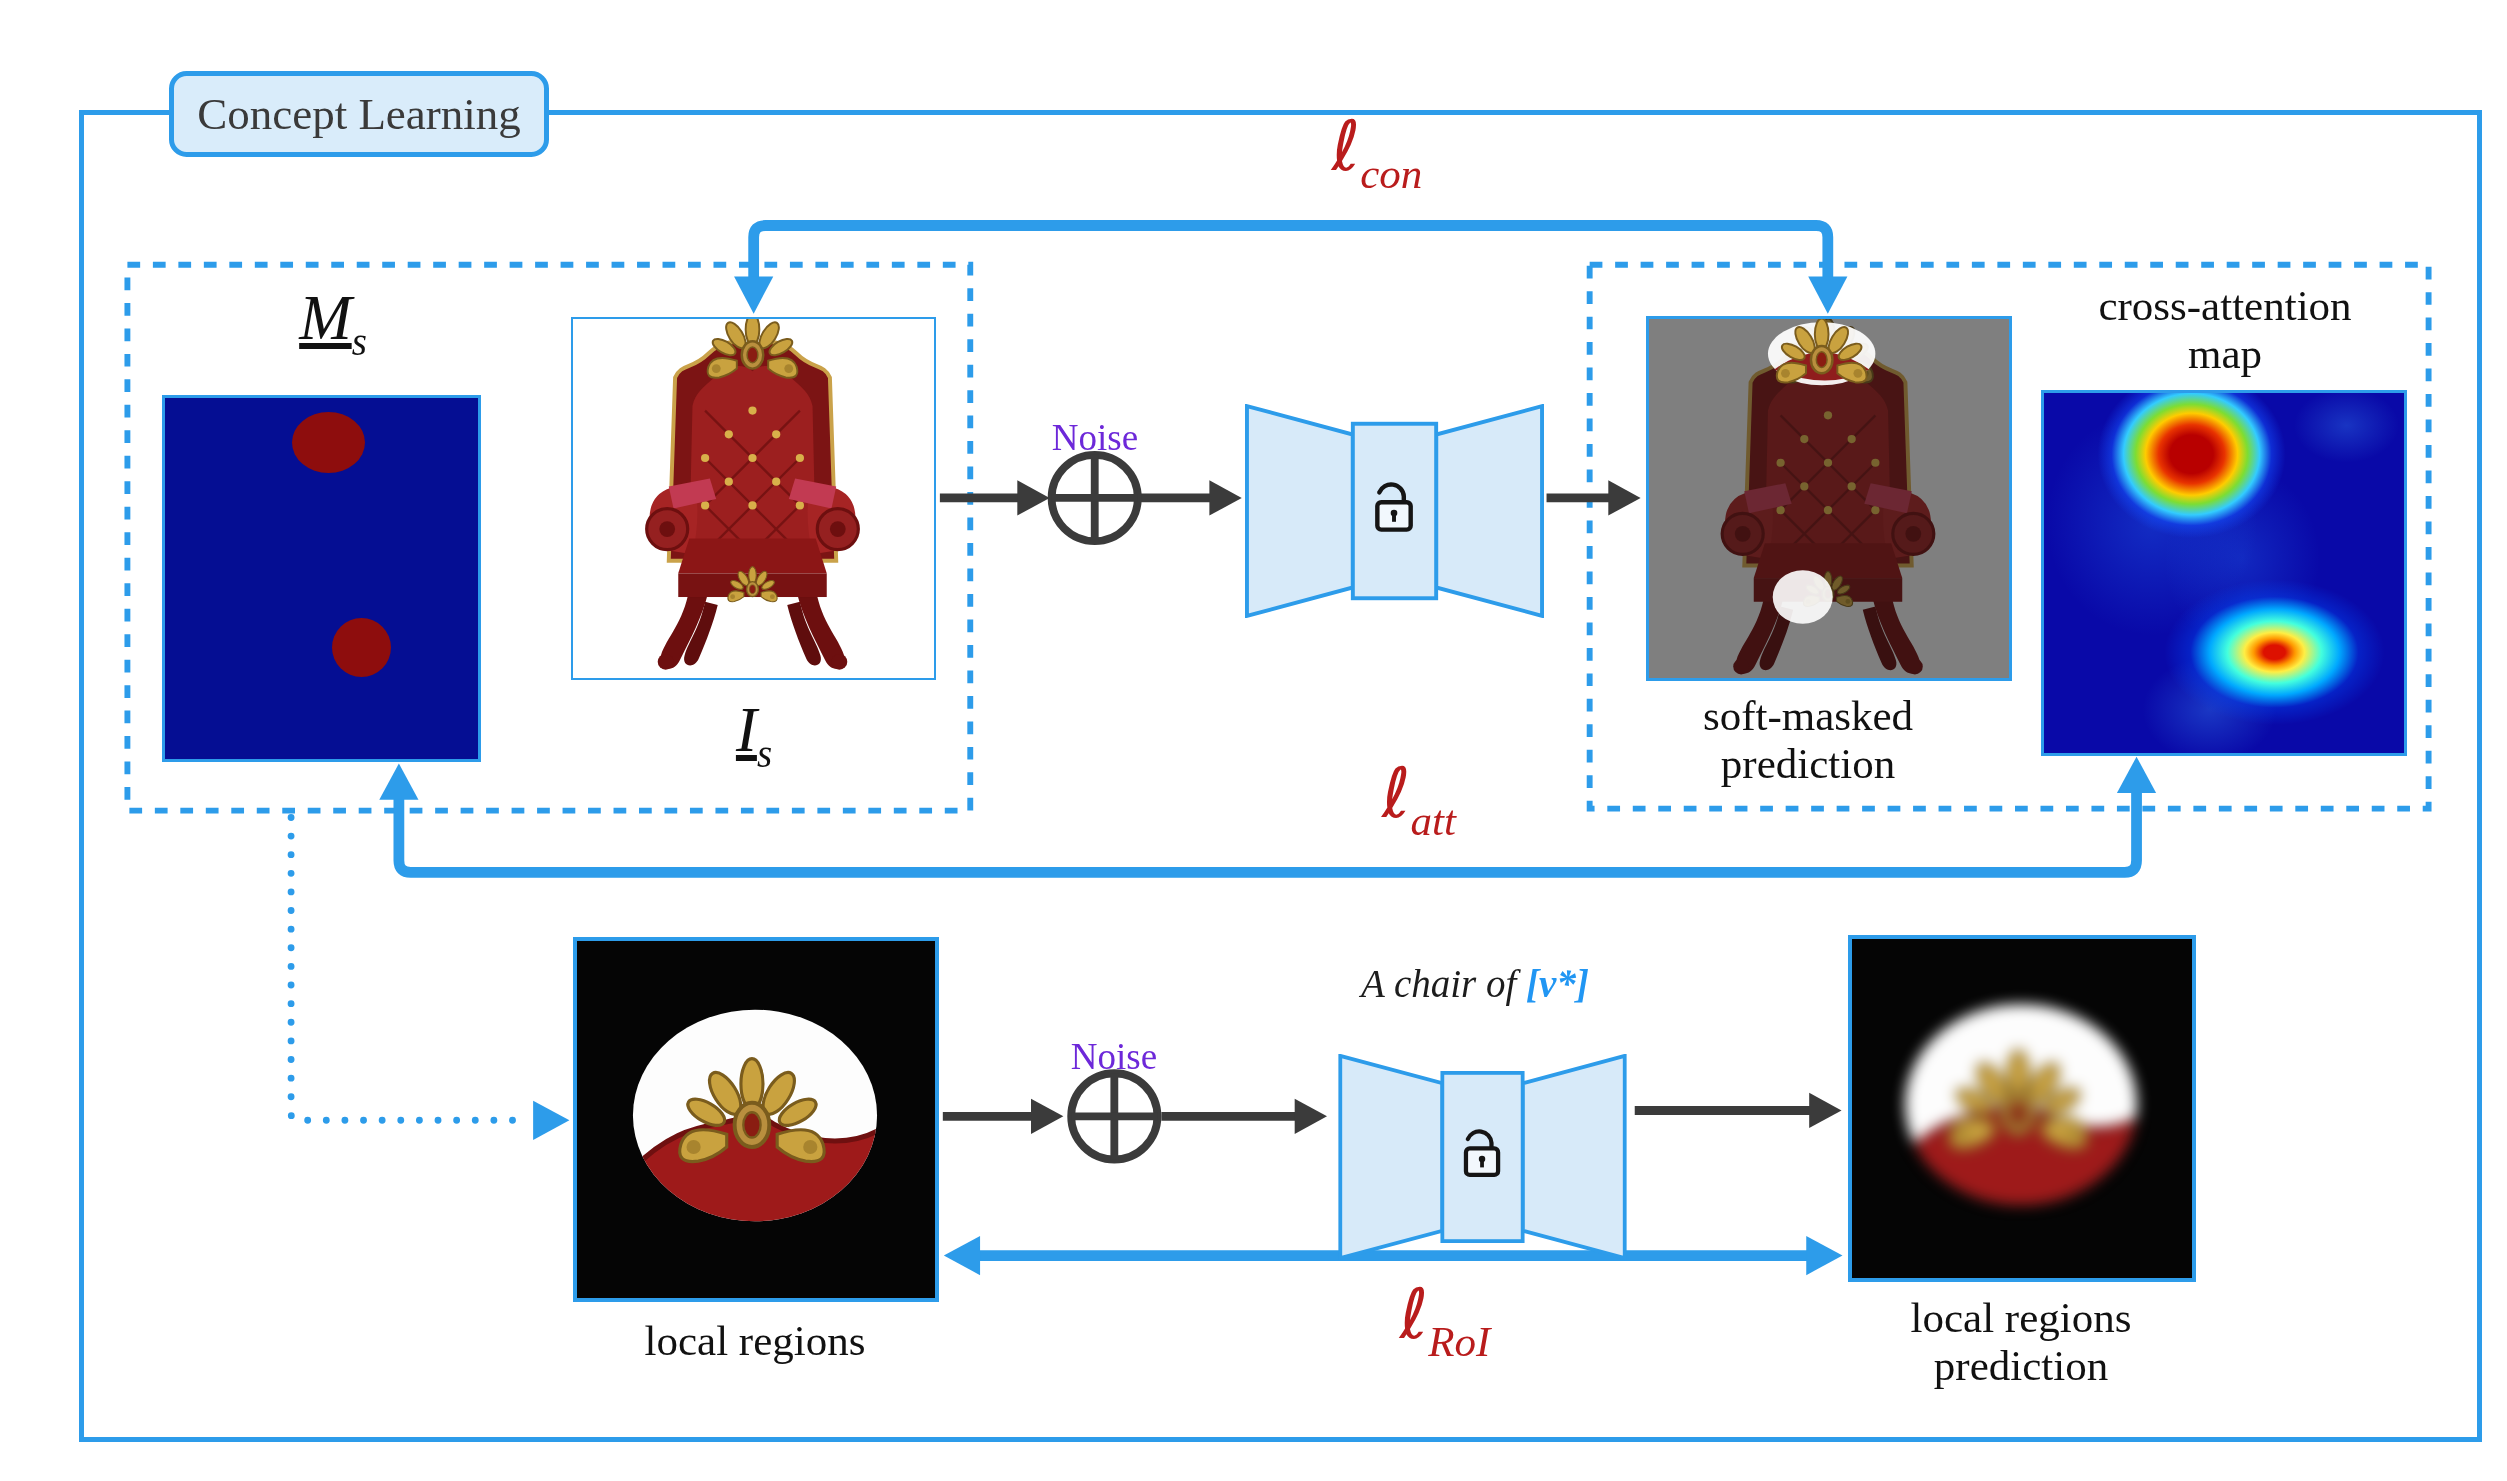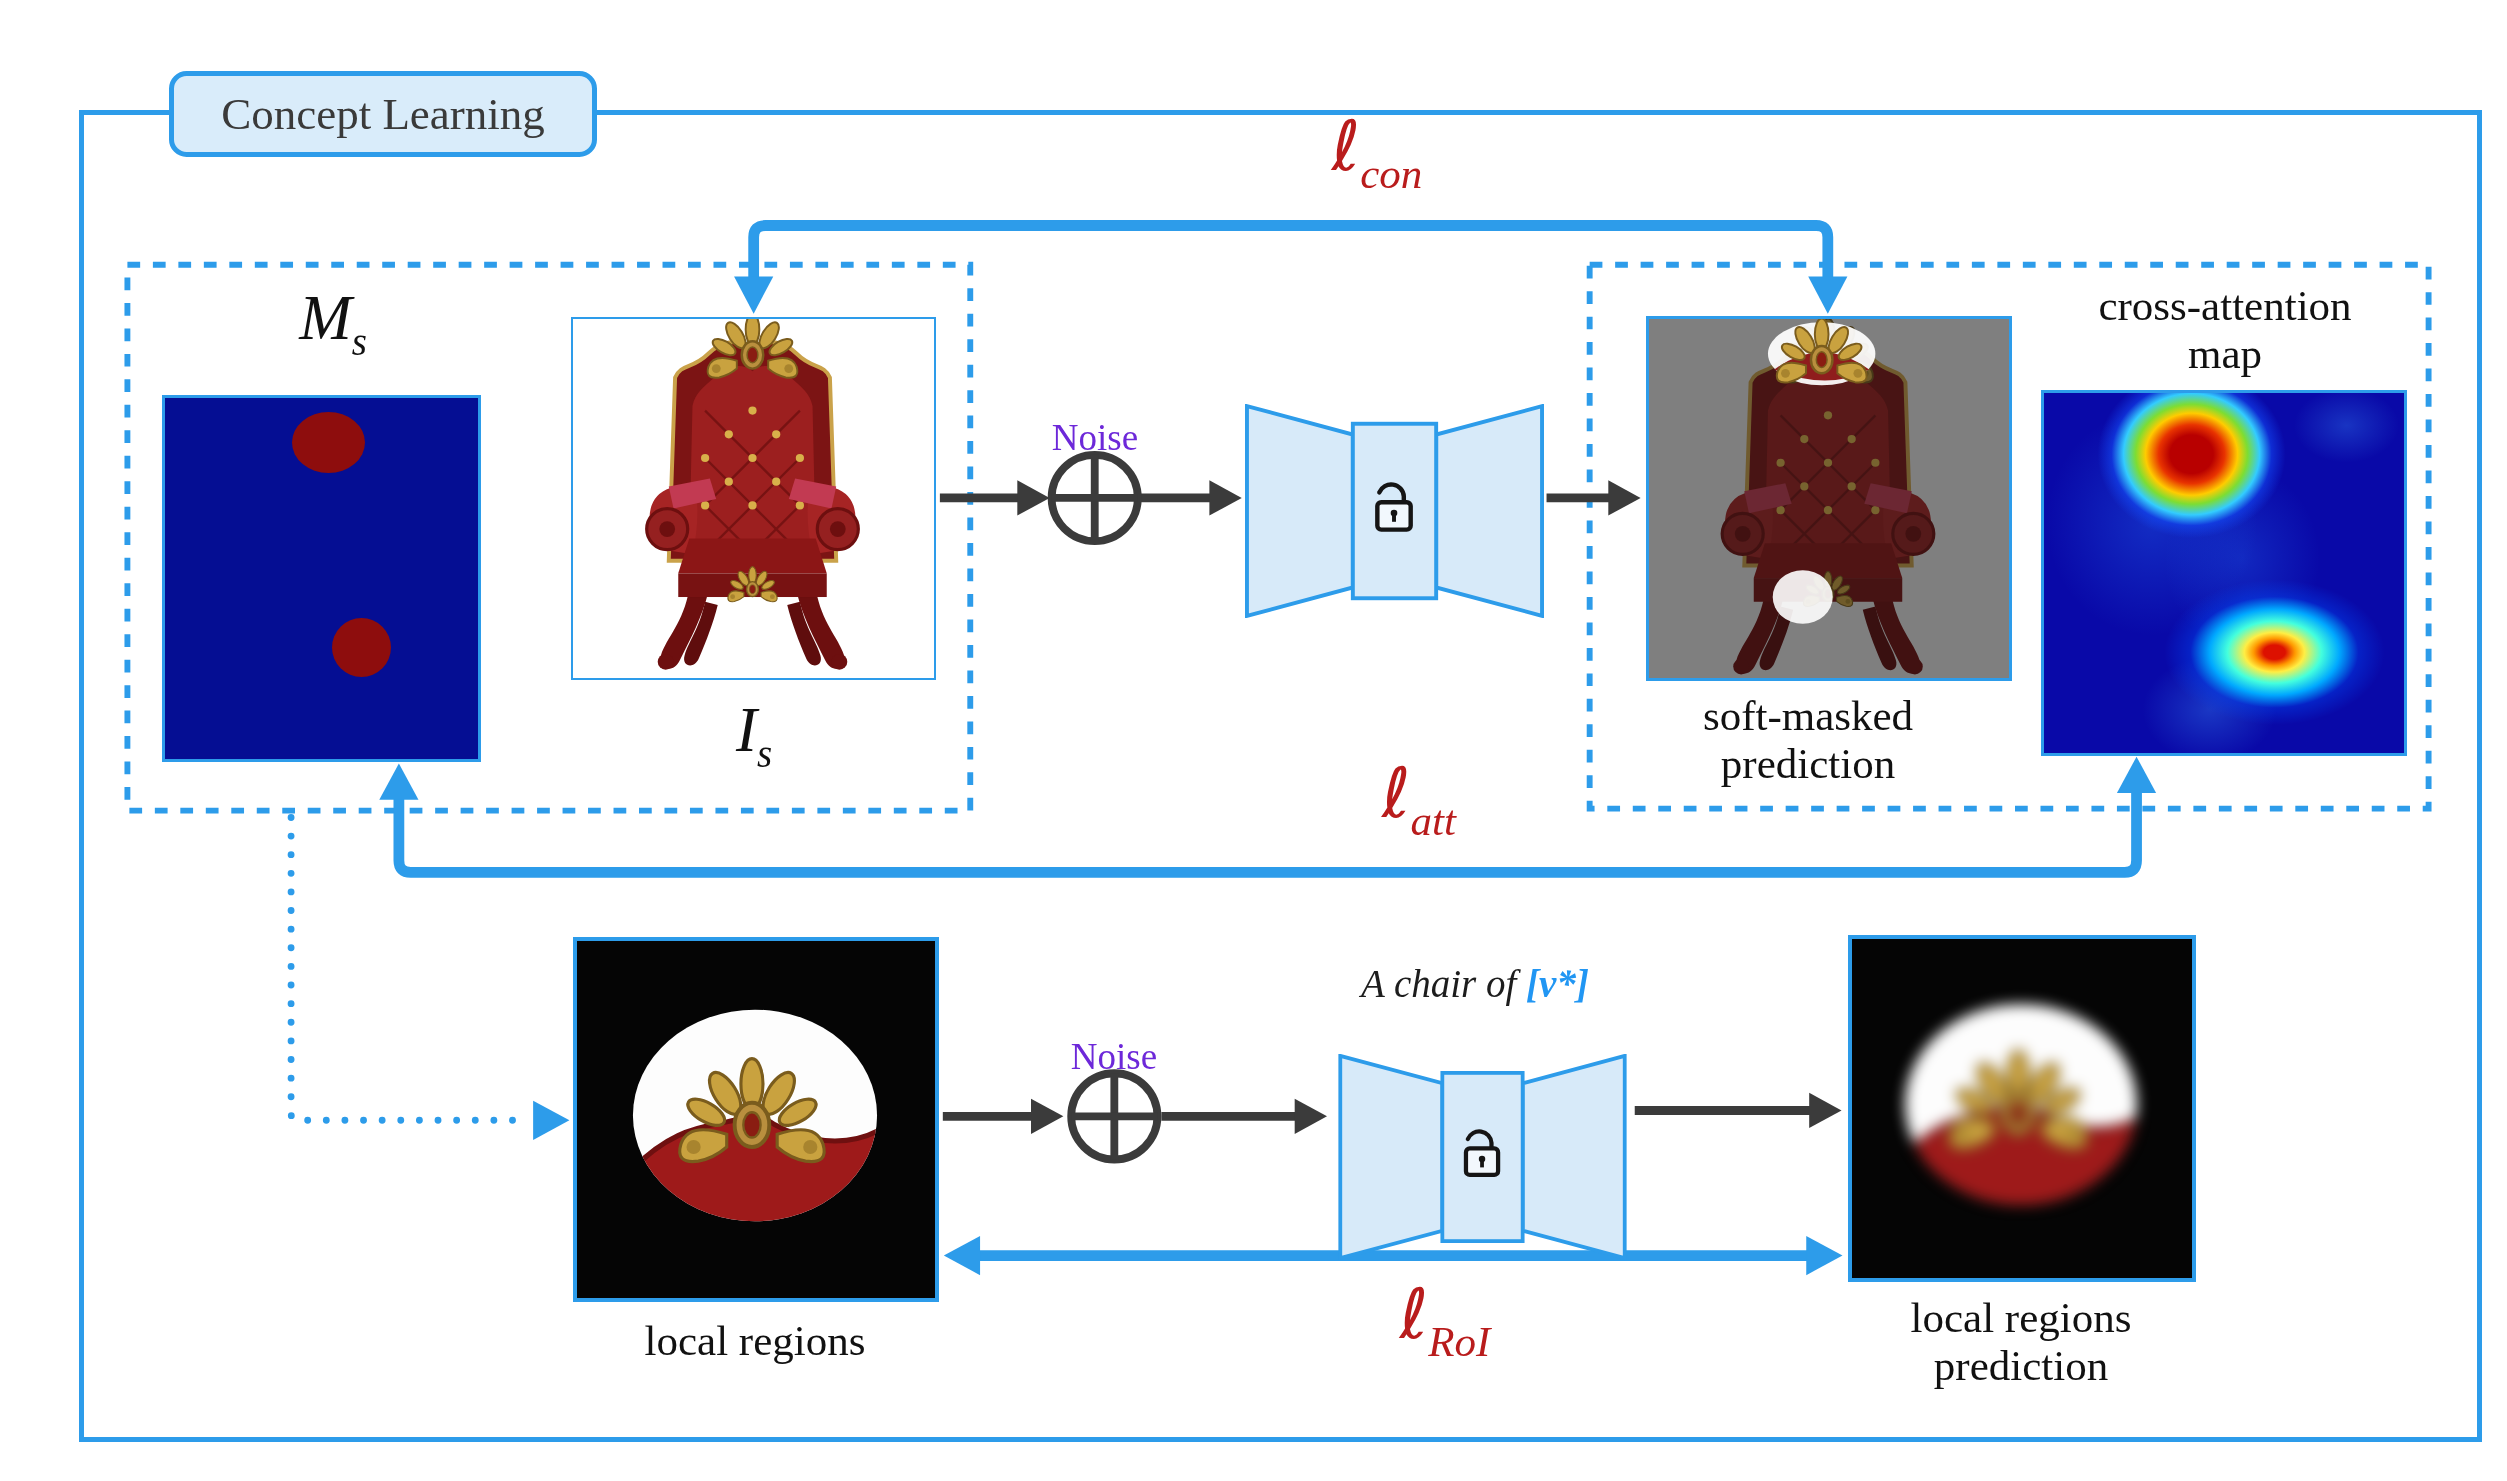--- a/index.html
+++ b/index.html
@@ -3,21 +3,21 @@
 <meta charset="utf-8">
 <style>
   html,body{margin:0;padding:0;background:#ffffff;}
   .canvas{position:relative;width:2507px;height:1482px;background:#ffffff;overflow:hidden;
           font-family:"Liberation Serif", serif;color:#2b2b2b;}
   .abs{position:absolute;}
   svg.overlay{position:absolute;left:0;top:0;width:2507px;height:1482px;pointer-events:none;}
 
   
   .outer-frame{left:79px;top:110px;width:2403px;height:1332px;border:5.9px solid #2D9CEA;box-sizing:border-box;}
-  .badge{left:169px;top:71px;width:428px;height:86px;border:5.9px solid #2D9CEA;border-radius:17.6px;
+  .badge{left:169px;top:71px;width:380px;height:86px;border:5.9px solid #2D9CEA;border-radius:17.6px;
          background:#D9ECFA;box-sizing:border-box;display:flex;align-items:center;justify-content:center;
          font-size:45px;color:#3a3a3a;}
 
   
   .imgbox{box-sizing:border-box;border:3.9px solid #2D9CEA;overflow:hidden;}
   .mask-box{left:162px;top:395px;width:319px;height:367px;background:#050E93;}
   .blob{position:absolute;background:#8E0D0D;border-radius:50%;}
   .is-box{left:571px;top:317px;width:365px;height:363px;background:#ffffff;border:2.9px solid #2D9CEA;}
   .soft-box{left:1646px;top:316px;width:366px;height:365px;background:#7F7F7F;}
   .heat-box{left:2041px;top:390px;width:366px;height:366px;background:#0909A8;
@@ -27,21 +27,21 @@
       radial-gradient(147px 157px at 30% 36%, rgba(40,120,255,.32), rgba(0,0,160,0) 72%),
       radial-gradient(108px 127px at 55% 46%, rgba(40,120,255,.28), rgba(0,0,160,0) 72%),
       radial-gradient(88px 69px at 46% 88%, rgba(60,150,255,.33), rgba(0,0,160,0) 76%),
       radial-gradient(69px 49px at 84% 9%, rgba(60,150,255,.30), rgba(0,0,160,0) 76%);}
   .local-box{left:573px;top:937px;width:366px;height:365px;background:#050505;border:4.9px solid #2D9CEA;}
   .pred-box{left:1848px;top:935px;width:348px;height:347px;background:#050505;border:4.9px solid #2D9CEA;}
   .blurwrap{position:absolute;left:0;top:0;width:100%;height:100%;filter:blur(6.9px);}
 
   
   .lbl{font-size:43px;line-height:1.12;text-align:center;color:#111;}
-  .math{font-style:italic;font-size:63px;color:#111;}
+  .math{font-style:italic;font-size:63px;color:#111;text-decoration:underline;}
   .math .sub{font-size:39px;vertical-align:-15.7px;}
   .loss{font-style:italic;color:#b91c1c;}
   .loss .ell{font-family:"DejaVu Sans","DejaVu Serif",serif;font-style:italic;font-size:69px;}
   .loss .sub{font-size:43px;vertical-align:-17.6px;font-family:"Liberation Serif",serif;}
   .noise-lbl{font-size:37px;color:#6d28d9;}
   .prompt{font-style:italic;font-size:39px;white-space:pre;color:#1d1d1d;}
   .prompt .tok{color:#2196F3;font-weight:bold;}
   .cx{transform:translateX(-50%);}
 </style>
 </head>

